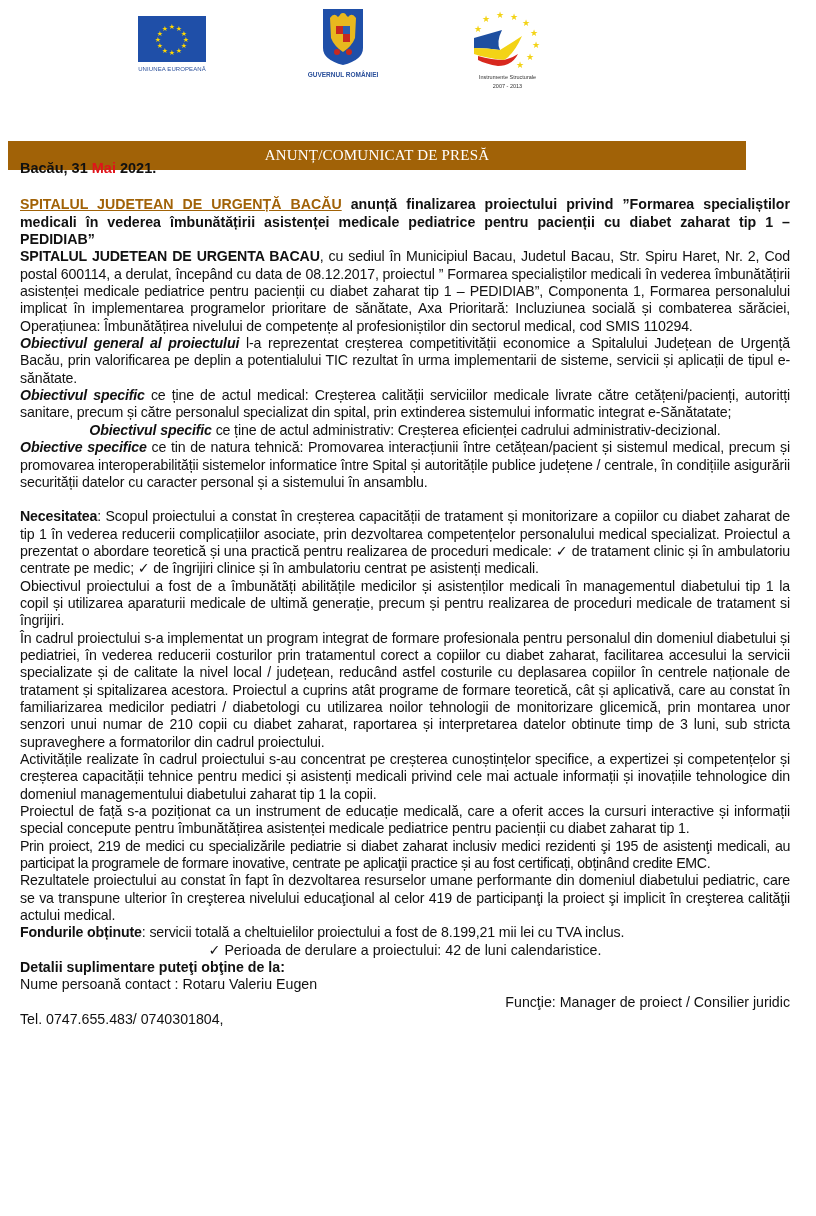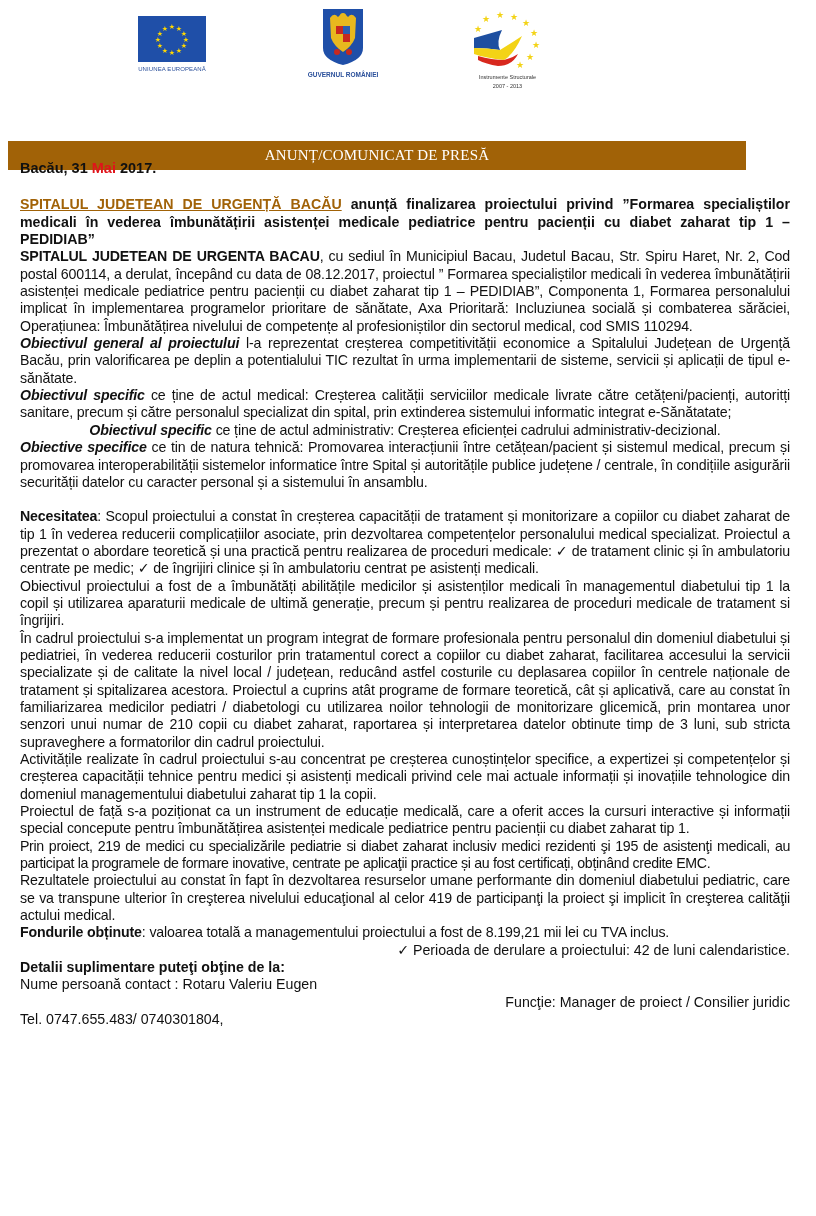--- a/index.html
+++ b/index.html
@@ -94,21 +94,21 @@
       </svg>
     </div>
     <div class="cap">Instrumente Structurale</div>
     <div class="cap">2007 - 2013</div>
   </div>
 </div>
 
 <div class="banner">ANUNȚ/COMUNICAT DE PRESĂ</div>
 
 <div class="doc">
-  <p class="date"><span>Bacău, 31 </span><span class="red">Mai</span><span> 2017.</span></p>
+  <p class="date"><span>Bacău, 31 </span><span class="red">Mai</span><span> 2021.</span></p>
 
   <p class="b"><span class="link">SPITALUL JUDETEAN DE URGENȚĂ BACĂU</span><span> anunță finalizarea proiectului privind ”Formarea specialiștilor medicali în vederea îmbunătățirii asistenței medicale pediatrice pentru pacienții cu diabet zaharat tip 1 – PEDIDIAB”</span></p>
 
   <p class="narrow"><span class="b">SPITALUL JUDETEAN DE URGENTA BACAU</span><span>, cu sediul în Municipiul Bacau, Judetul Bacau, Str. Spiru Haret, Nr. 2, Cod postal 600114, a derulat, începând cu data de 08.12.2017, proiectul ” Formarea specialiștilor medicali în vederea îmbunătățirii asistenței medicale pediatrice pentru pacienții cu diabet zaharat tip 1 – PEDIDIAB”, Componenta 1, Formarea personalului implicat în implementarea programelor prioritare de sănătate, Axa Prioritară: Incluziunea socială și combaterea sărăciei, Operațiunea: Îmbunătățirea nivelului de competențe al profesioniștilor din sectorul medical, cod SMIS 110294.</span></p>
 
 
   <p class="narrow"><span class="bi">Obiectivul general al proiectului</span><span> l-a reprezentat creșterea competitivității economice a Spitalului Județean de Urgență Bacău, prin valorificarea pe deplin a potentialului TIC rezultat în urma implementarii de sisteme, servicii și aplicații de tipul e-sănătate.</span></p>
 
   <p class="narrow"><span class="bi">Obiectivul specific</span><span> ce ține de actul medical: Creșterea calității serviciilor medicale livrate către cetățeni/pacienți, autoritți sanitare, precum și către personalul specializat din spital, prin extinderea sistemului informatic integrat e-Sănătatate;</span></p>
 
@@ -120,21 +120,21 @@
 
   <p class="narrow"><span class="b">Necesitatea</span><span>: Scopul proiectului a constat în creșterea capacității de tratament și monitorizare a copiilor cu diabet zaharat de tip 1 în vederea reducerii complicațiilor asociate, prin dezvoltarea competențelor personalului medical specializat. Proiectul a prezentat o abordare teoretică și una practică pentru realizarea de proceduri medicale: ✓ de tratament clinic și în ambulatoriu centrate pe medic; ✓ de îngrijiri clinice și în ambulatoriu centrat pe asistenți medicali.</span></p>
 
   <p class="narrow">Obiectivul proiectului a fost de a îmbunătăți abilitățile medicilor și asistenților medicali în managementul diabetului tip 1 la copil și utilizarea aparaturii medicale de ultimă generație, precum și pentru realizarea de proceduri medicale de tratament si îngrijiri.</p>
   <p class="narrow">În cadrul proiectului s-a implementat un program integrat de formare profesionala pentru personalul din domeniul diabetului și pediatriei, în vederea reducerii costurilor prin tratamentul corect a copiilor cu diabet zaharat, facilitarea accesului la servicii specializate și de calitate la nivel local / județean, reducând astfel costurile cu deplasarea copiilor în centrele naționale de tratament și spitalizarea acestora. Proiectul a cuprins atât programe de formare teoretică, cât și aplicativă, care au constat în familiarizarea medicilor pediatri / diabetologi cu utilizarea noilor tehnologii de monitorizare glicemică, prin montarea unor senzori unui numar de 210 copii cu diabet zaharat, raportarea și interpretarea datelor obtinute timp de 3 luni, sub stricta supraveghere a formatorilor din cadrul proiectului.</p>
   <p class="narrow">Activitățile realizate în cadrul proiectului s-au concentrat pe creșterea cunoștințelor specifice, a expertizei și competențelor și creșterea capacității tehnice pentru medici și asistenți medicali privind cele mai actuale informații și inovațiile tehnologice din domeniul managementului diabetului zaharat tip 1 la copii.</p>
   <p class="narrow">Proiectul de față s-a poziționat ca un instrument de educație medicală, care a oferit acces la cursuri interactive și informații special concepute pentru îmbunătățirea asistenței medicale pediatrice pentru pacienții cu diabet zaharat tip 1.</p>
   <p class="tight">Prin proiect, 219 de medici cu specializările pediatrie si diabet zaharat inclusiv medici rezidenti şi 195 de asistenţi medicali, au participat la programele de formare inovative, centrate pe aplicaţii practice și au fost certificați, obținând credite EMC.</p>
   <p class="narrow">Rezultatele proiectului au constat în fapt în dezvoltarea resurselor umane performante din domeniul diabetului pediatric, care se va transpune ulterior în creşterea nivelului educaţional al celor 419 de participanţi la proiect şi implicit în creşterea calităţii actului medical.</p>
 
-  <p class="narrow" style="text-align:left"><span class="b">Fondurile obținute</span><span>: valoarea totală a managementului proiectului a fost de 8.199,21 mii lei cu TVA inclus.</span></p>
+  <p class="narrow" style="text-align:left"><span class="b">Fondurile obținute</span><span>: servicii totală a cheltuielilor proiectului a fost de 8.199,21 mii lei cu TVA inclus.</span></p>
 
-  <p style="text-align:right">✓ Perioada de derulare a proiectului: 42 de luni calendaristice.</p>
+  <p style="text-align:center">✓ Perioada de derulare a proiectului: 42 de luni calendaristice.</p>
 
   <p class="b" style="text-align:left">Detalii suplimentare puteţi obţine de la:</p>
   <p style="text-align:left">Nume persoană contact : Rotaru Valeriu Eugen</p>
   <p style="text-align:right">Funcţie: Manager de proiect / Consilier juridic</p>
   <p style="text-align:left">Tel. 0747.655.483/ 0740301804,</p>
 </div>
 
 </body></html>

